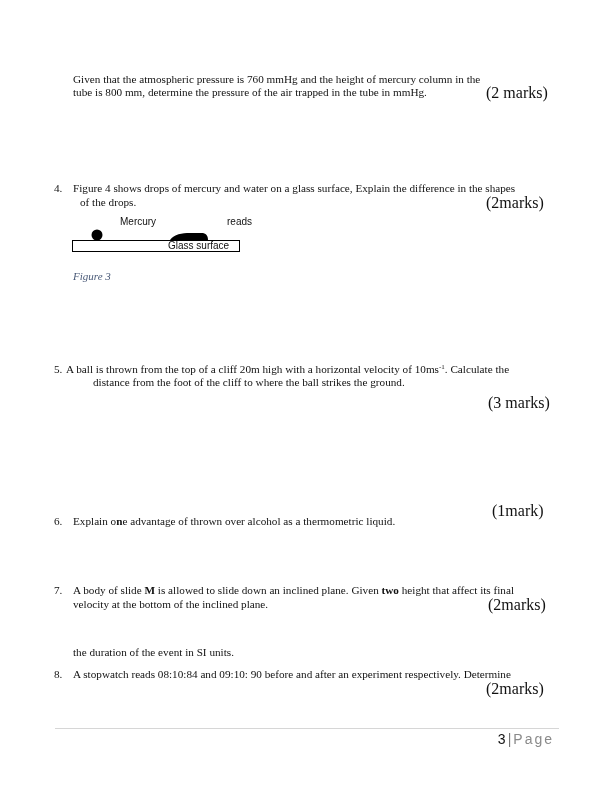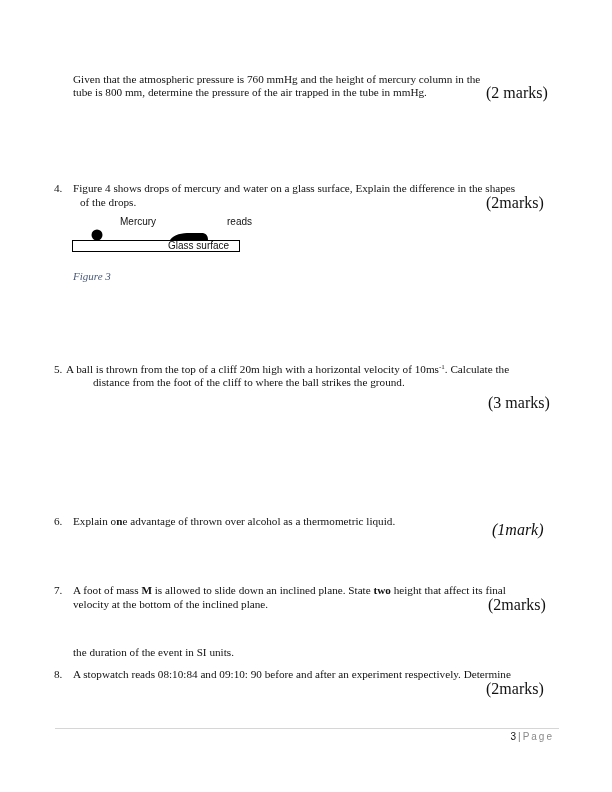--- a/index.html
+++ b/index.html
@@ -5,21 +5,21 @@
   html, body { margin:0; padding:0; background:#ffffff; }
   body { width:612px; height:792px; position:relative; overflow:hidden;
          font-family:"Liberation Serif", "DejaVu Serif", serif; color:#111; }
   .line { position:absolute; font-size:11.2px; line-height:13px; white-space:nowrap; }
   .num { position:absolute; font-size:11.2px; line-height:13px; }
   .marks { position:absolute; font-size:16px; line-height:13px; white-space:nowrap; }
   .fig { position:absolute; left:60px; top:212px; width:200px; height:60px; }
   .fig-label { position:absolute; font-family:"Liberation Sans","DejaVu Sans",sans-serif; font-size:10px; color:#111; white-space:nowrap;margin-left:40px; }
   .caption { position:absolute; left:73px; top:270px; font-style:italic; font-size:11px; color:#4a5a78;text-align:right; }
   .footer-rule { position:absolute; left:55px; top:728px; width:504px; height:1px; background:#d6d6d6; }
-  .footer { position:absolute; right:58px; top:731px; font-family:"Liberation Sans","DejaVu Sans",sans-serif; font-size:10px; color:#111; }
+  .footer { position:absolute; right:58px; top:731px; font-family:"Liberation Sans","DejaVu Sans",sans-serif; font-size:14px; color:#111; }
   .footer .sep { color:#777; margin:0 2px; }
   .footer .pg { color:#8a8a8a; letter-spacing:2px; }
   b { font-weight:bold; }
   sup { font-size:7px; vertical-align:top; position:relative; top:-2px; }
 </style>
 </head>
 <body>
 
 <div class="line" style="left:73px; top:73px;">Given that the atmospheric pressure is 760 mmHg and the height of mercury column in the</div>
 <div class="line" style="left:73px; top:86px;">tube is 800 mm, determine the pressure of the air trapped in the tube in mmHg.</div>
@@ -46,25 +46,25 @@
 <div class="line" style="left:66px; top:363px;">
   <span>A ball is thrown from the top of a cliff 20m high with a horizontal velocity of 10ms</span><sup>-1</sup><span>. Calculate the</span>
 </div>
 <div class="line" style="left:73px; top:376px;margin-left:20px;">distance from the foot of the cliff to where the ball strikes the ground.</div>
 <div class="marks" style="left:488px; top:376px;margin-top:20px;">(3 marks)</div>
 
 <div class="num" style="left:54px; top:515px;">6.</div>
 <div class="line" style="left:73px; top:515px;">
   <span>Explain o</span><b>n</b><span>e advantage of thrown over alcohol as a thermometric liquid.</span>
 </div>
-<div class="marks" style="left:492px; top:523px;font-style:italic;">(1mark)</div>
+<div class="marks" style="left:492px; top:504px;">(1mark)</div>
 
 <div class="num" style="left:54px; top:584px;">7.</div>
 <div class="line" style="left:73px; top:584px;">
-  <span>A foot of mass </span><b>M</b><span> is allowed to slide down an inclined plane. State </span><b>two</b><span> height that affect its final</span>
+  <span>A body of slide </span><b>M</b><span> is allowed to slide down an inclined plane. Given </span><b>two</b><span> height that affect its final</span>
 </div>
 <div class="line" style="left:73px; top:598px;">velocity at the bottom of the inclined plane.</div>
 <div class="marks" style="left:488px; top:598px;">(2marks)</div>
 
 <div class="num" style="left:54px; top:668px;">8.</div>
 <div class="line" style="left:73px; top:668px;">A stopwatch reads 08:10:84 and 09:10: 90 before and after an experiment respectively.  Determine</div>
 <div class="line" style="left:73px; top:646px;">the duration of the event in SI units.</div>
 <div class="marks" style="left:486px; top:682px;">(2marks)</div>
 
 <div class="footer-rule"></div>

